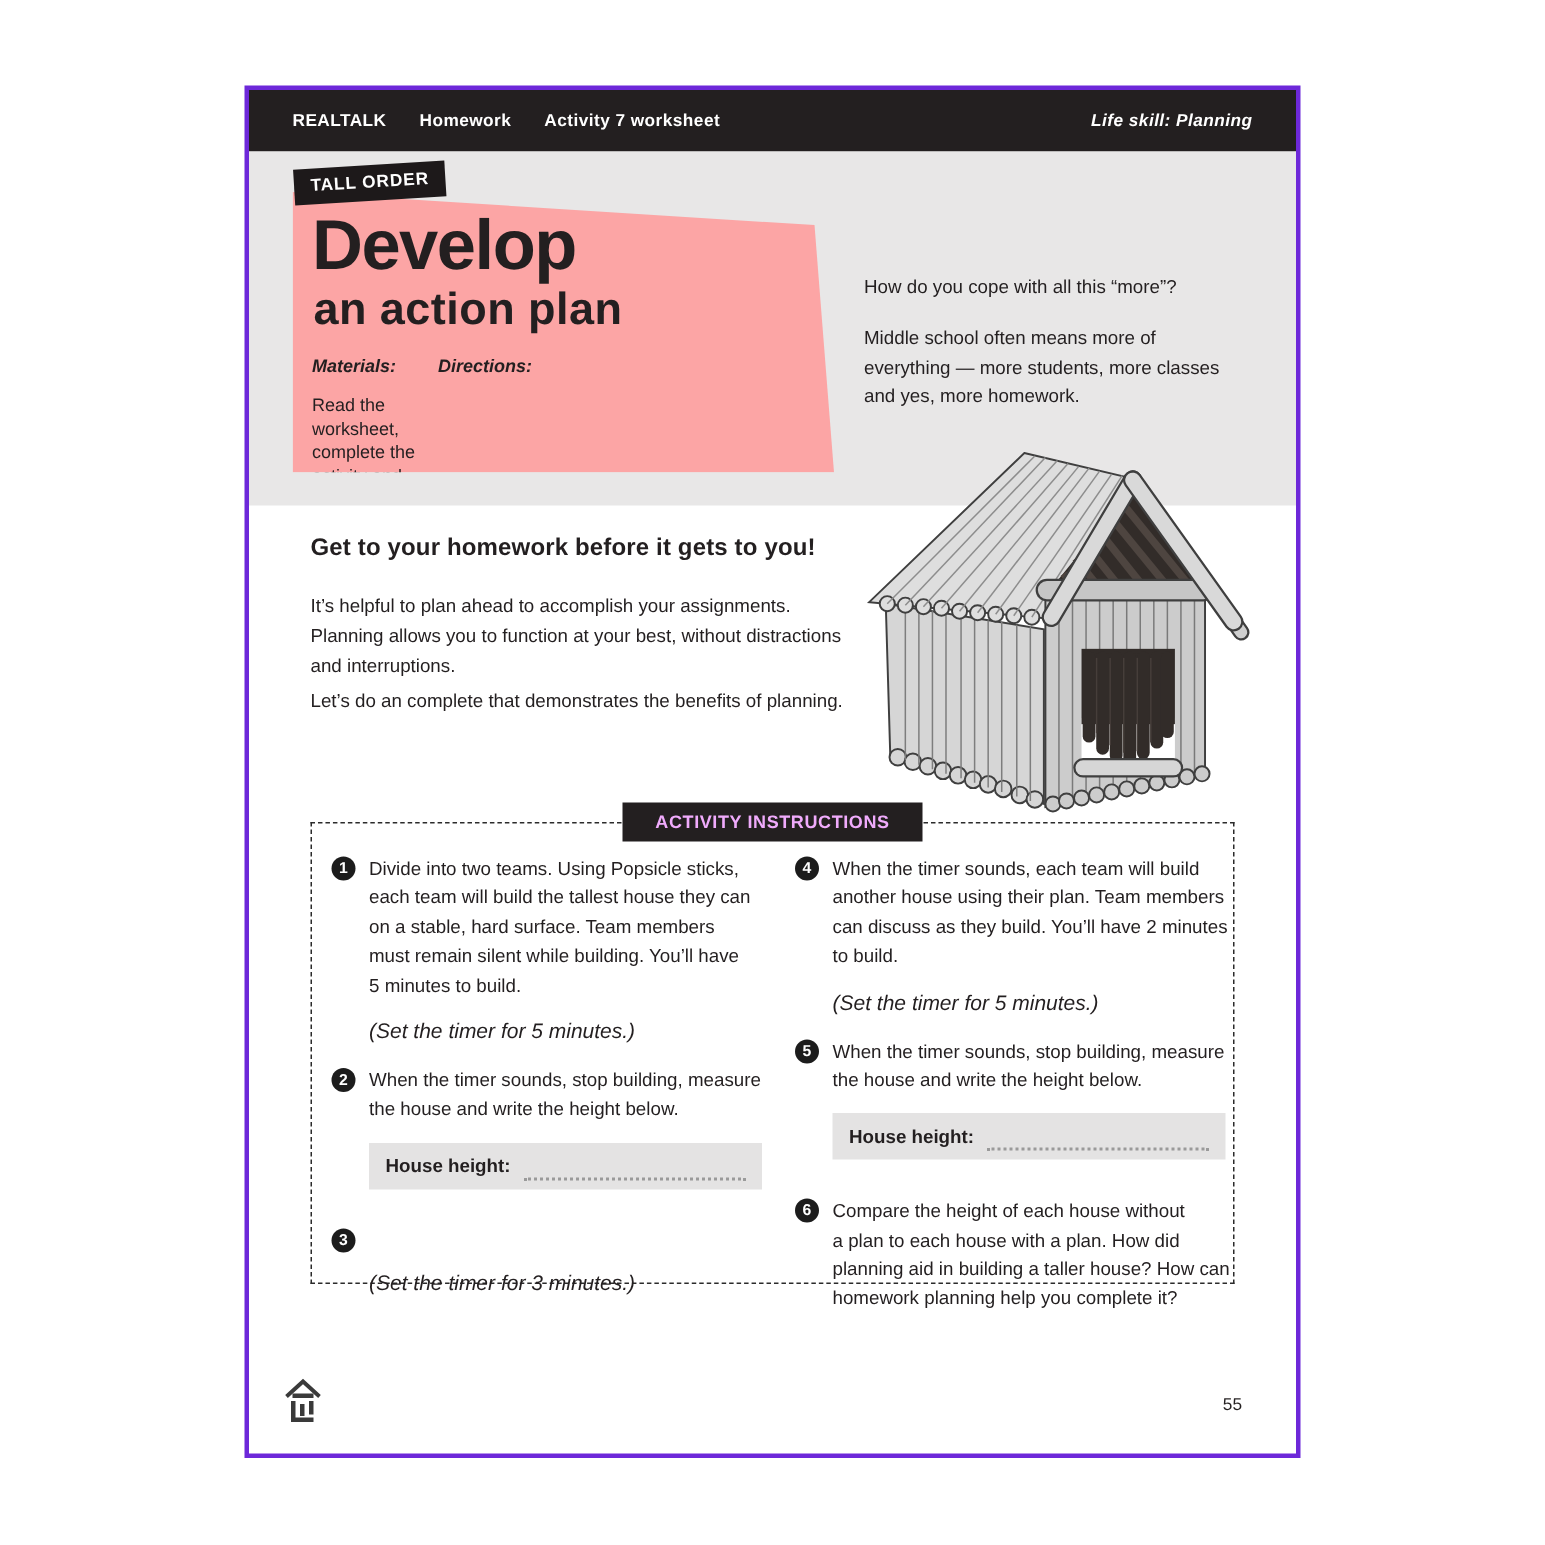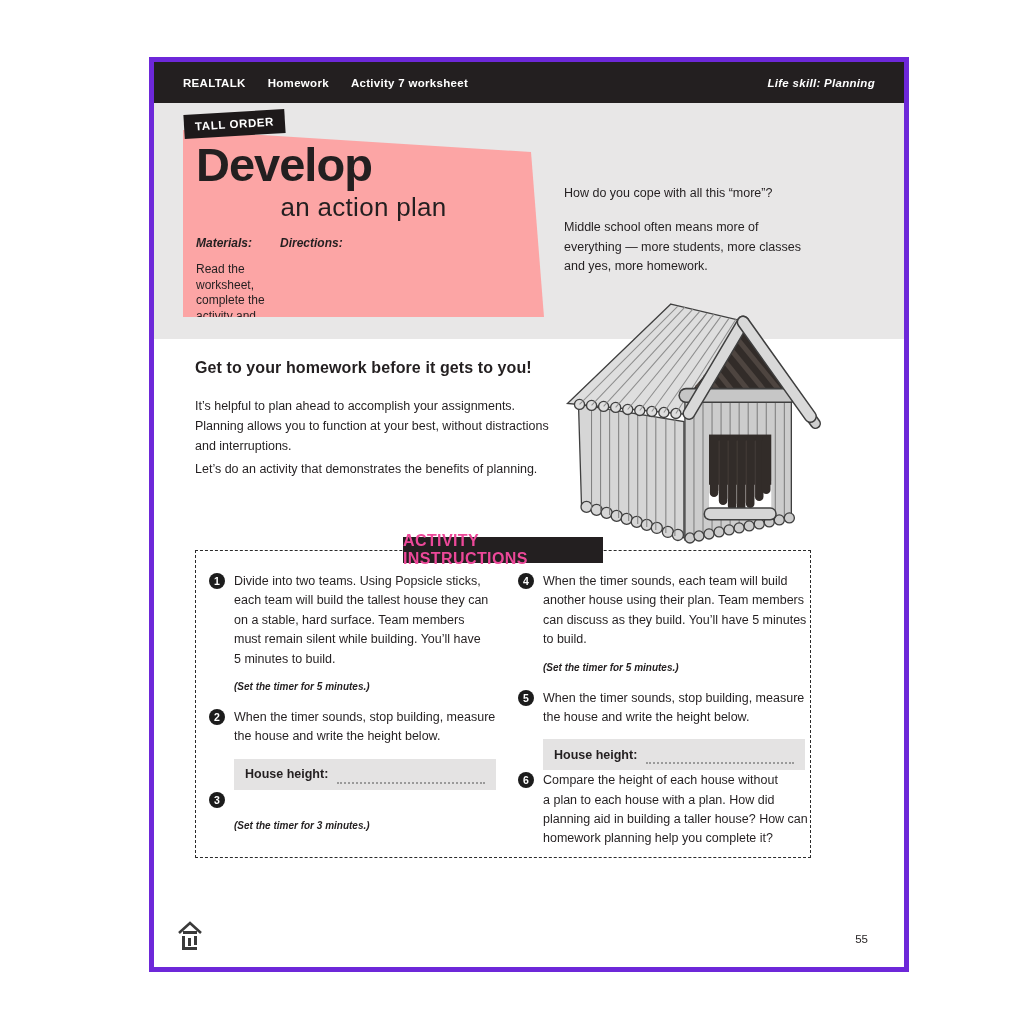--- a/index.html
+++ b/index.html
@@ -1,67 +1,67 @@
 <!DOCTYPE html>
 <html><head>
 <meta charset="utf-8">
 <style>
   html,body{margin:0;padding:0;background:#ffffff;width:1030px;height:1030px;
     font-family:"Liberation Sans","DejaVu Sans",sans-serif;color:#231f20;}
   .canvas{position:relative;width:1030px;height:1030px;background:#fff;overflow:hidden;}
-  .page{position:absolute;left:149px;top:57px;width:760px;height:915px;
-    box-sizing:border-box;border:5px solid #6d28d9;background:#fff;}
+  .page{position:absolute;left:163px;top:57px;width:704px;height:915px;
+    box-sizing:border-box;border:3px solid #6d28d9;background:#fff;}
   
   .header-bar{position:absolute;left:0;top:0;right:0;height:41px;background:#231f20;
     display:flex;align-items:center;padding:0 29px;box-sizing:border-box;color:#fff;
     font-size:11.5px;font-weight:bold;letter-spacing:.3px;}
   .header-left{display:flex;gap:22px;}
   .header-right{margin-left:auto;font-style:italic;}
   
   .band{position:absolute;left:0;top:41px;right:0;height:236px;background:#e8e7e7;}
   .badge{position:absolute;left:30px;top:50px;background:#1d191a;color:#fff;
     font-size:11.5px;font-weight:bold;letter-spacing:.6px;padding:6px 11px;
     transform:rotate(-3.5deg);z-index:3;}
   .hero-box{position:absolute;left:29px;top:68px;width:361px;height:187px;background:#fca5a5;
     clip-path:polygon(0 0,96.4% 11.8%,100% 100%,0 100%);z-index:2;padding:0;}
   .hero-inner{padding:10px 14px 0 13px;}
   .hero-title{font-size:47px;font-weight:800;letter-spacing:-1px;line-height:1.05;margin:0;}
-  .hero-sub{font-size:26px;font-weight:400;letter-spacing:.3px;margin:3px 0 0 1px;text-align:center;}
+  .hero-sub{font-size:30px;font-weight:700;letter-spacing:.3px;margin:3px 0 0 1px;}
   .meta{display:grid;grid-template-columns:76px 1fr;column-gap:8px;row-gap:10px;
     margin-top:13px;font-size:12px;line-height:1.3;}
   .meta-label{font-weight:bold;font-style:italic;}
   .meta-text{white-space:pre-line;}
   .intro{position:absolute;left:410px;top:122px;width:260px;font-size:12.5px;
     line-height:1.55;z-index:2;}
   .intro p{margin:0 0 15px 0;white-space:pre-line;}
   
   .house{position:absolute;left:408px;top:232px;width:282px;height:251px;z-index:4;}
   
   .section-h{position:absolute;left:41px;top:297px;font-size:16px;font-weight:bold;
     letter-spacing:.1px;margin:0;}
   .body-p1{position:absolute;left:41px;top:334px;width:420px;font-size:12.5px;
     line-height:1.6;white-space:pre-line;margin:0;}
   .body-p2{position:absolute;left:41px;top:397px;width:420px;font-size:12.5px;
     line-height:1.6;white-space:pre-line;margin:0;}
   
   .activity-box{position:absolute;left:41px;top:488px;width:616px;height:308px;
     box-sizing:border-box;border:1.6px dashed #2b2b2b;}
   .activity-label{position:absolute;left:249px;top:475px;width:200px;height:26px;
-    background:#231f20;color:#ec4899;display:flex;align-items:center;justify-content:center;
-    font-size:16px;font-weight:bold;letter-spacing:.4px;z-index:5;}
+    background:#231f20;color:#f0abfc;display:flex;align-items:center;justify-content:center;
+    font-size:12px;font-weight:bold;letter-spacing:.4px;z-index:5;}
   .col{position:absolute;top:21px;}
   .col-left{left:13px;width:296px;}
   .col-right{left:322px;width:290px;}
   .step{display:flex;gap:9px;margin-bottom:12px;}
   .step-num{flex:0 0 16px;width:16px;height:16px;border-radius:50%;background:#1c1c1c;
     color:#fff;font-size:10.5px;font-weight:bold;display:flex;align-items:center;
     justify-content:center;margin-top:1px;}
   .step-text{font-size:12.5px;line-height:1.55;white-space:pre-line;}
-  .note{margin:1px 0 16px 25px;font-size:10px;font-style:italic;font-weight:bold;}
-  .field{margin:2px 0 1px 25px;background:#e4e3e3;height:31px;display:flex;
+  .note{margin:1px 0 16px 25px;font-size:14px;font-style:italic;font-weight:normal;}
+  .field{margin:2px 0 25px 25px;background:#e4e3e3;height:31px;display:flex;
     align-items:center;padding:0 11px;box-sizing:border-box;}
   .field-left{width:262px;}
   .field-right{width:262px;}
   .field-label{font-size:12.5px;font-weight:bold;white-space:nowrap;}
   .field-line{flex:1;border-bottom:2px dotted #9a9a9a;height:55%;margin-left:9px;}
   
   .footer-icon{position:absolute;left:22px;top:858px;}
   .page-num{position:absolute;right:36px;top:871px;font-size:11.5px;font-weight:normal;}
 </style>
 </head>
@@ -223,21 +223,21 @@
       <line x1="180" y1="28" x2="126" y2="119" stroke="#3f3f3f" stroke-width="13" stroke-linecap="round"></line>
       <line x1="180" y1="28" x2="126" y2="119" stroke="#d9d9d9" stroke-width="10" stroke-linecap="round"></line>
       <line x1="180" y1="28" x2="247" y2="122" stroke="#3f3f3f" stroke-width="13" stroke-linecap="round"></line>
       <line x1="180" y1="28" x2="247" y2="122" stroke="#d9d9d9" stroke-width="10" stroke-linecap="round"></line>
     </svg>
 
     <h2 class="section-h">Get to your homework before it gets to you!</h2>
     <p class="body-p1">It’s helpful to plan ahead to accomplish your assignments.
 Planning allows you to function at your best, without distractions
 and interruptions.</p>
-    <p class="body-p2">Let’s do an activity that demonstrates the benefits of planning.</p>
+    <p class="body-p2">Let’s do an complete that demonstrates the benefits of planning.</p>
 
     <div class="activity-label">ACTIVITY INSTRUCTIONS</div>
     <div class="activity-box">
 
       <div class="col col-left">
         <div class="step">
           <div class="step-num">1</div>
           <div class="step-text">Divide into two teams. Using Popsicle sticks,
 each team will build the tallest house they can
 on a stable, hard surface. Team members
@@ -260,21 +260,21 @@
           <div class="step-num">3</div>
         </div>
         <div class="note">(Set the timer for 3 minutes.)</div>
       </div>
 
       <div class="col col-right">
         <div class="step">
           <div class="step-num">4</div>
           <div class="step-text">When the timer sounds, each team will build
 another house using their plan. Team members
-can discuss as they build. You’ll have 5 minutes
+can discuss as they build. You’ll have 2 minutes
 to build.</div>
         </div>
         <div class="note">(Set the timer for 5 minutes.)</div>
 
         <div class="step">
           <div class="step-num">5</div>
           <div class="step-text">When the timer sounds, stop building, measure
 the house and write the height below.</div>
         </div>
         <div class="field field-right">

